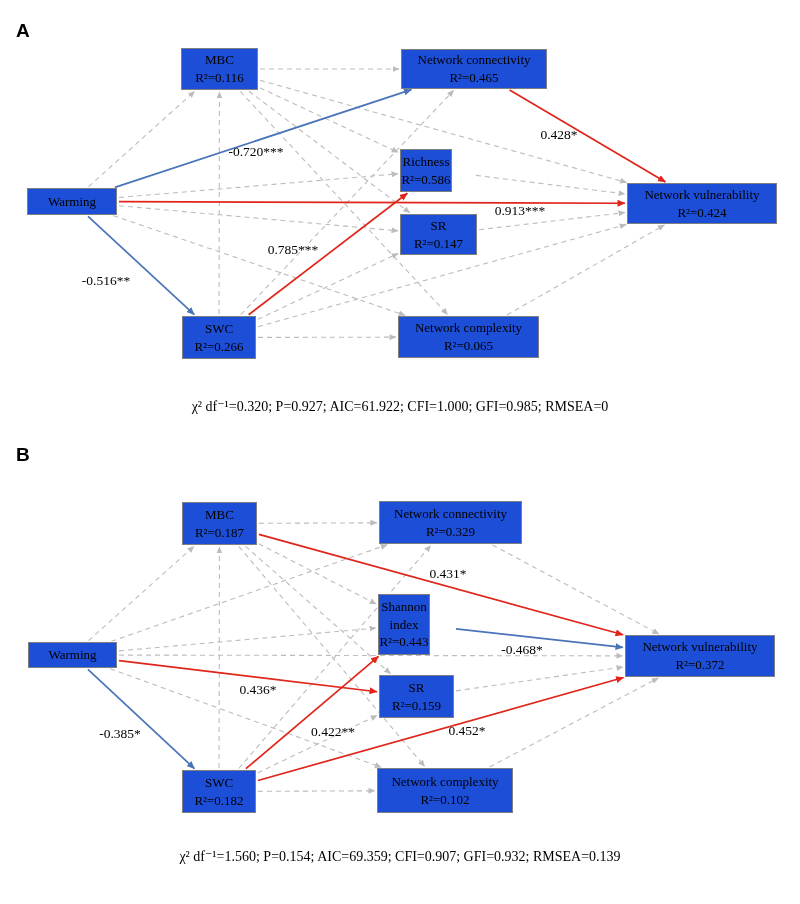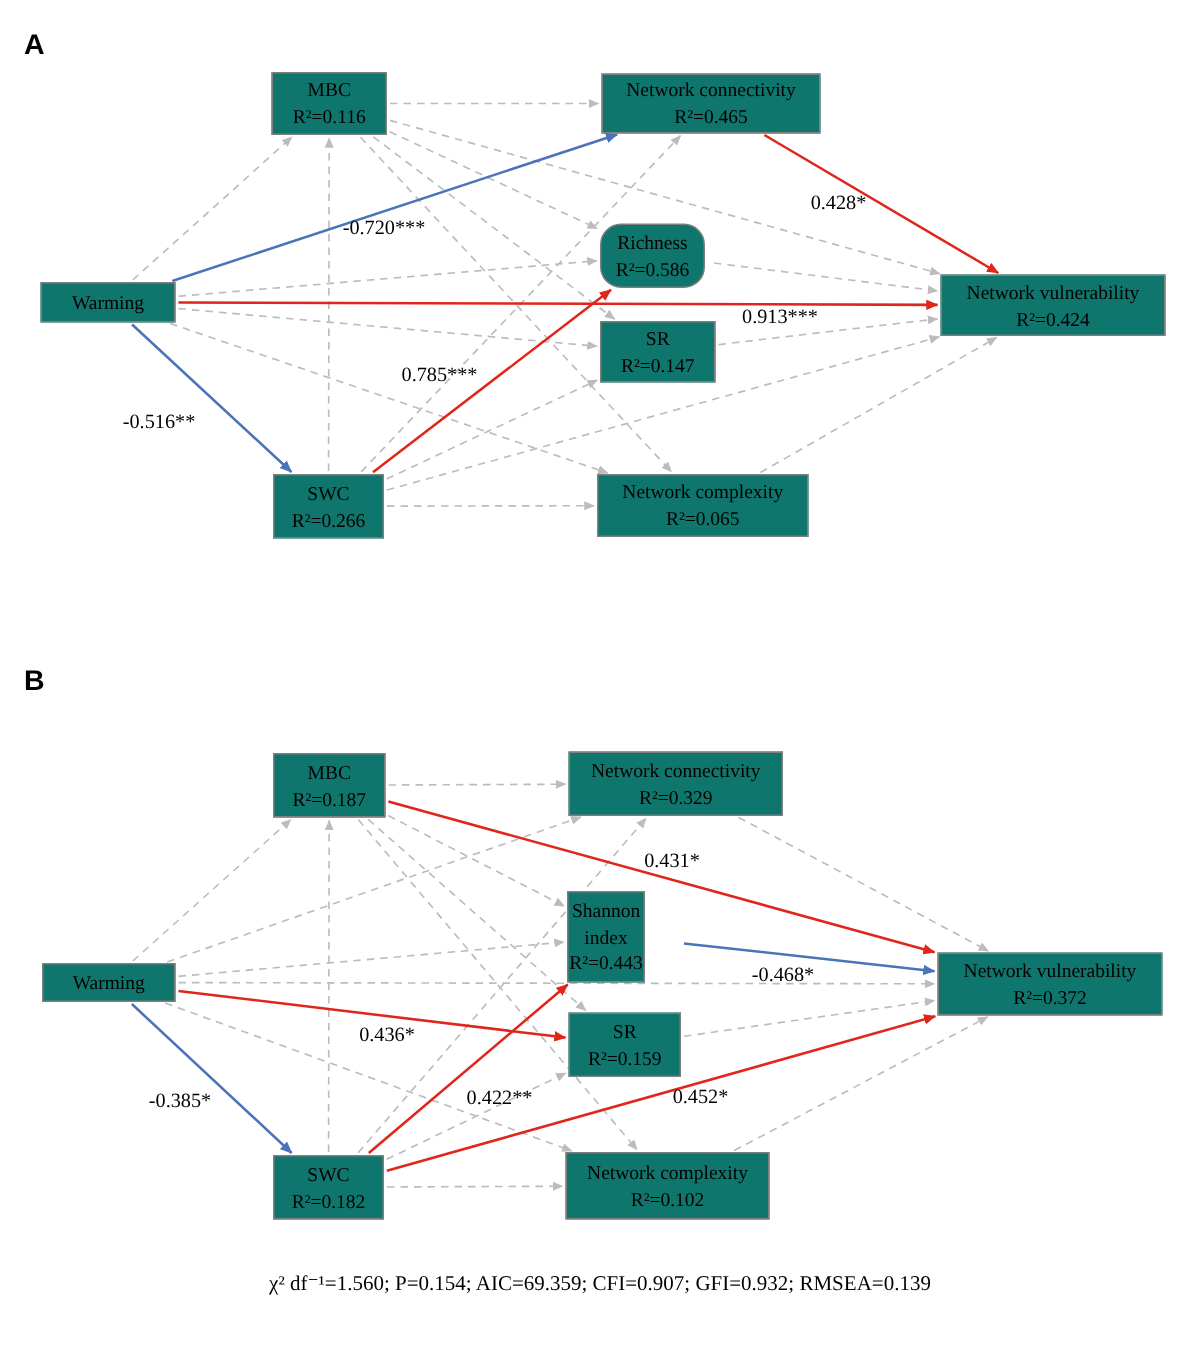--- a/index.html
+++ b/index.html
@@ -15,21 +15,21 @@
   #title-b{left:16px;top:444px;}
   .stats{
     position:absolute;left:0;width:800px;text-align:center;
     font-size:14px;color:#000;
   }
   #stats-a{top:398px;}
   #stats-b{top:848px;}
   #edge-svg{position:absolute;left:0;top:0;}
   #nodes-layer{position:absolute;left:0;top:0;width:800px;height:904px;pointer-events:none;}
   .node{
-    position:absolute;box-sizing:border-box;border:1px solid #7f7f7f;background:#0f766e;
+    position:absolute;box-sizing:border-box;border:1px solid #7f7f7f;background:#1d4ed8;
     display:flex;flex-direction:column;align-items:center;justify-content:center;
     text-align:center;font-size:13px;line-height:1.38;color:#000;pointer-events:auto;
   }
   .edge-label{
     font-family:"Liberation Serif","DejaVu Serif",serif;
     font-size:13.5px;fill:#000;text-anchor:middle;dominant-baseline:middle;
   }
 </style>
 </head>
 <body>
@@ -115,21 +115,21 @@
         <span>R²=0.116</span>
       </div>
       <div class="node" style="left: 182px; top: 316px; width: 74px; height: 43px;">
         <span>SWC</span>
         <span>R²=0.266</span>
       </div>
       <div class="node" style="left: 401px; top: 49px; width: 146px; height: 40px;">
         <span>Network connectivity</span>
         <span>R²=0.465</span>
       </div>
-      <div class="node" style="left: 400px; top: 149px; width: 70px; height: 43px; border-radius: 14px;">
+      <div class="node" style="left: 400px; top: 149px; width: 52px; height: 43px;">
         <span>Richness</span>
         <span>R²=0.586</span>
       </div>
       <div class="node" style="left: 400px; top: 214px; width: 77px; height: 41px;">
         <span>SR</span>
         <span>R²=0.147</span>
       </div>
       <div class="node" style="left: 398px; top: 316px; width: 141px; height: 42px;">
         <span>Network complexity</span>
         <span>R²=0.065</span>
@@ -165,14 +165,15 @@
       <div class="node" style="left: 377px; top: 768px; width: 136px; height: 45px;">
         <span>Network complexity</span>
         <span>R²=0.102</span>
       </div>
       <div class="node" style="left: 625px; top: 635px; width: 150px; height: 42px;">
         <span>Network vulnerability</span>
         <span>R²=0.372</span>
       </div>
     </div>
 
+  <div id="stats-a" class="stats">χ² df⁻¹=0.320; P=0.927; AIC=61.922; CFI=1.000; GFI=0.985; RMSEA=0</div>
   <div id="stats-b" class="stats">χ² df⁻¹=1.560; P=0.154; AIC=69.359; CFI=0.907; GFI=0.932; RMSEA=0.139</div>
 </div>
 
 </body></html>

